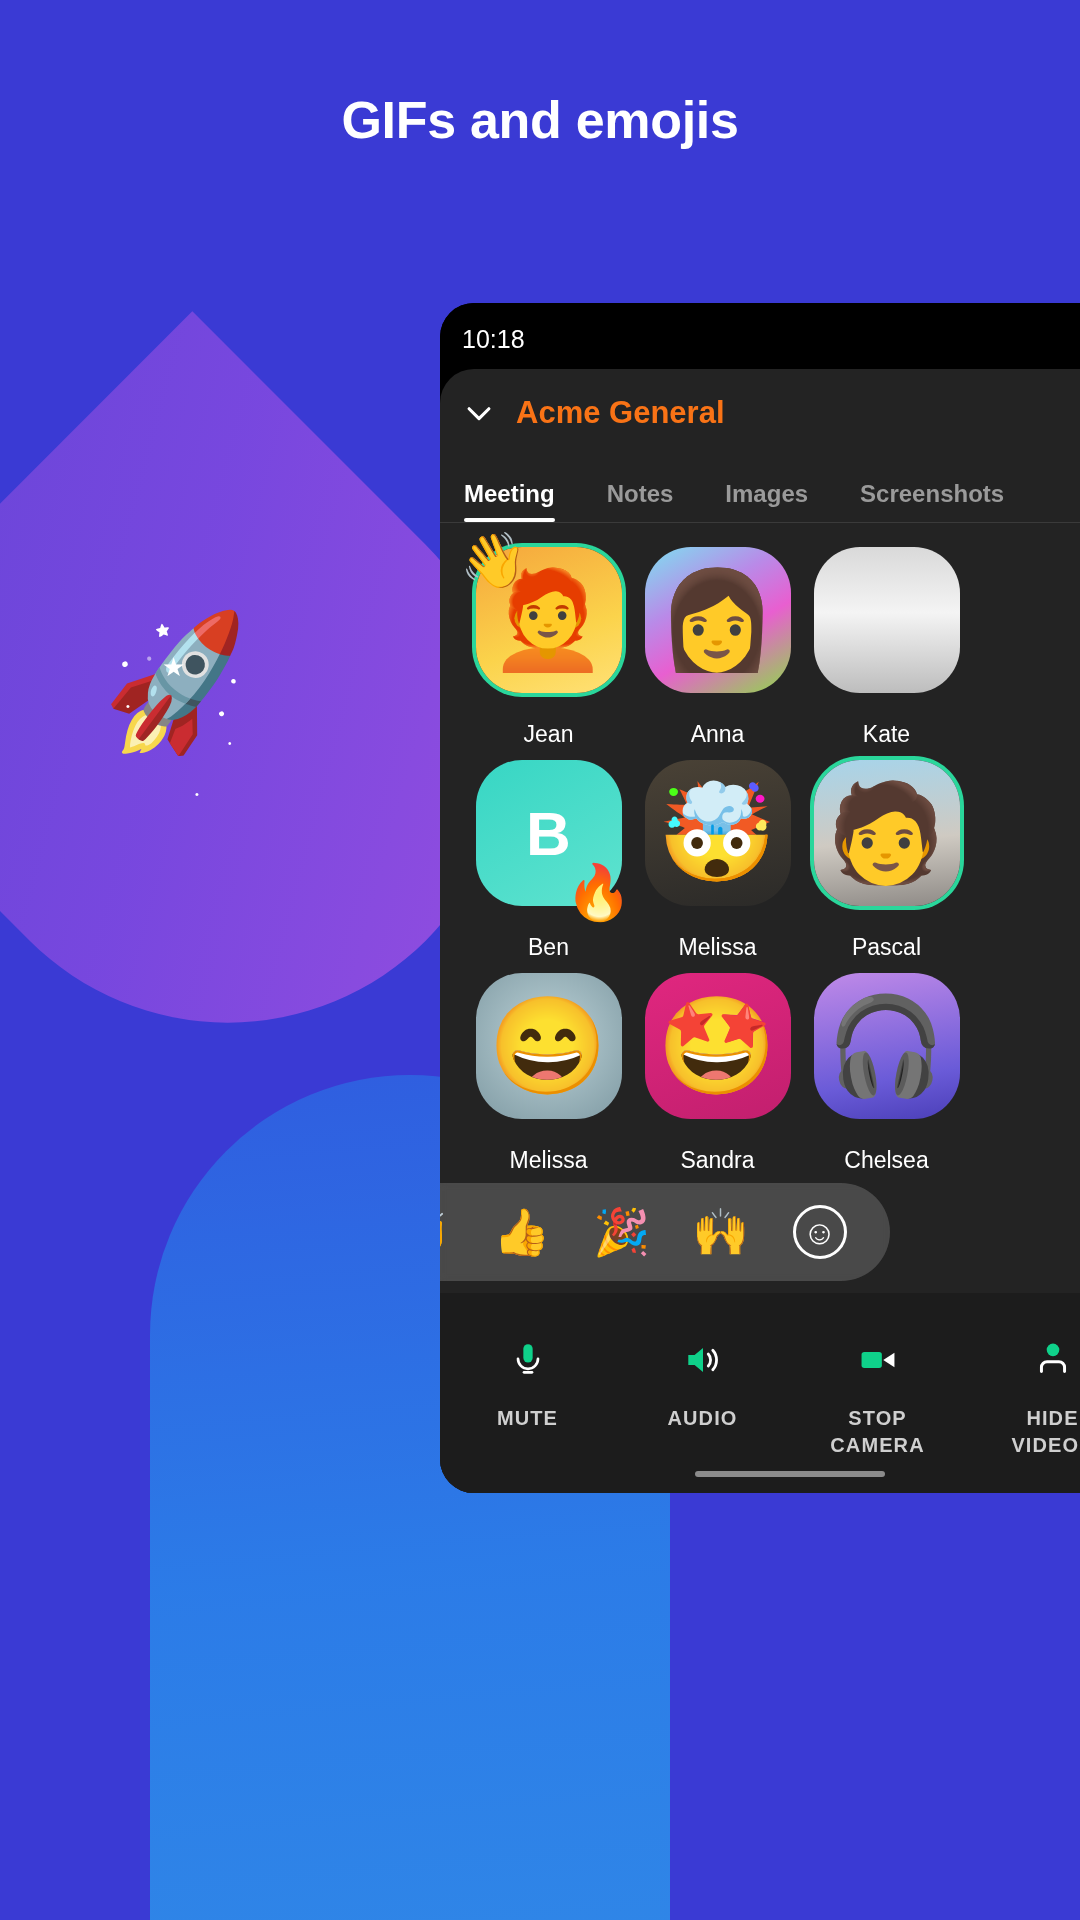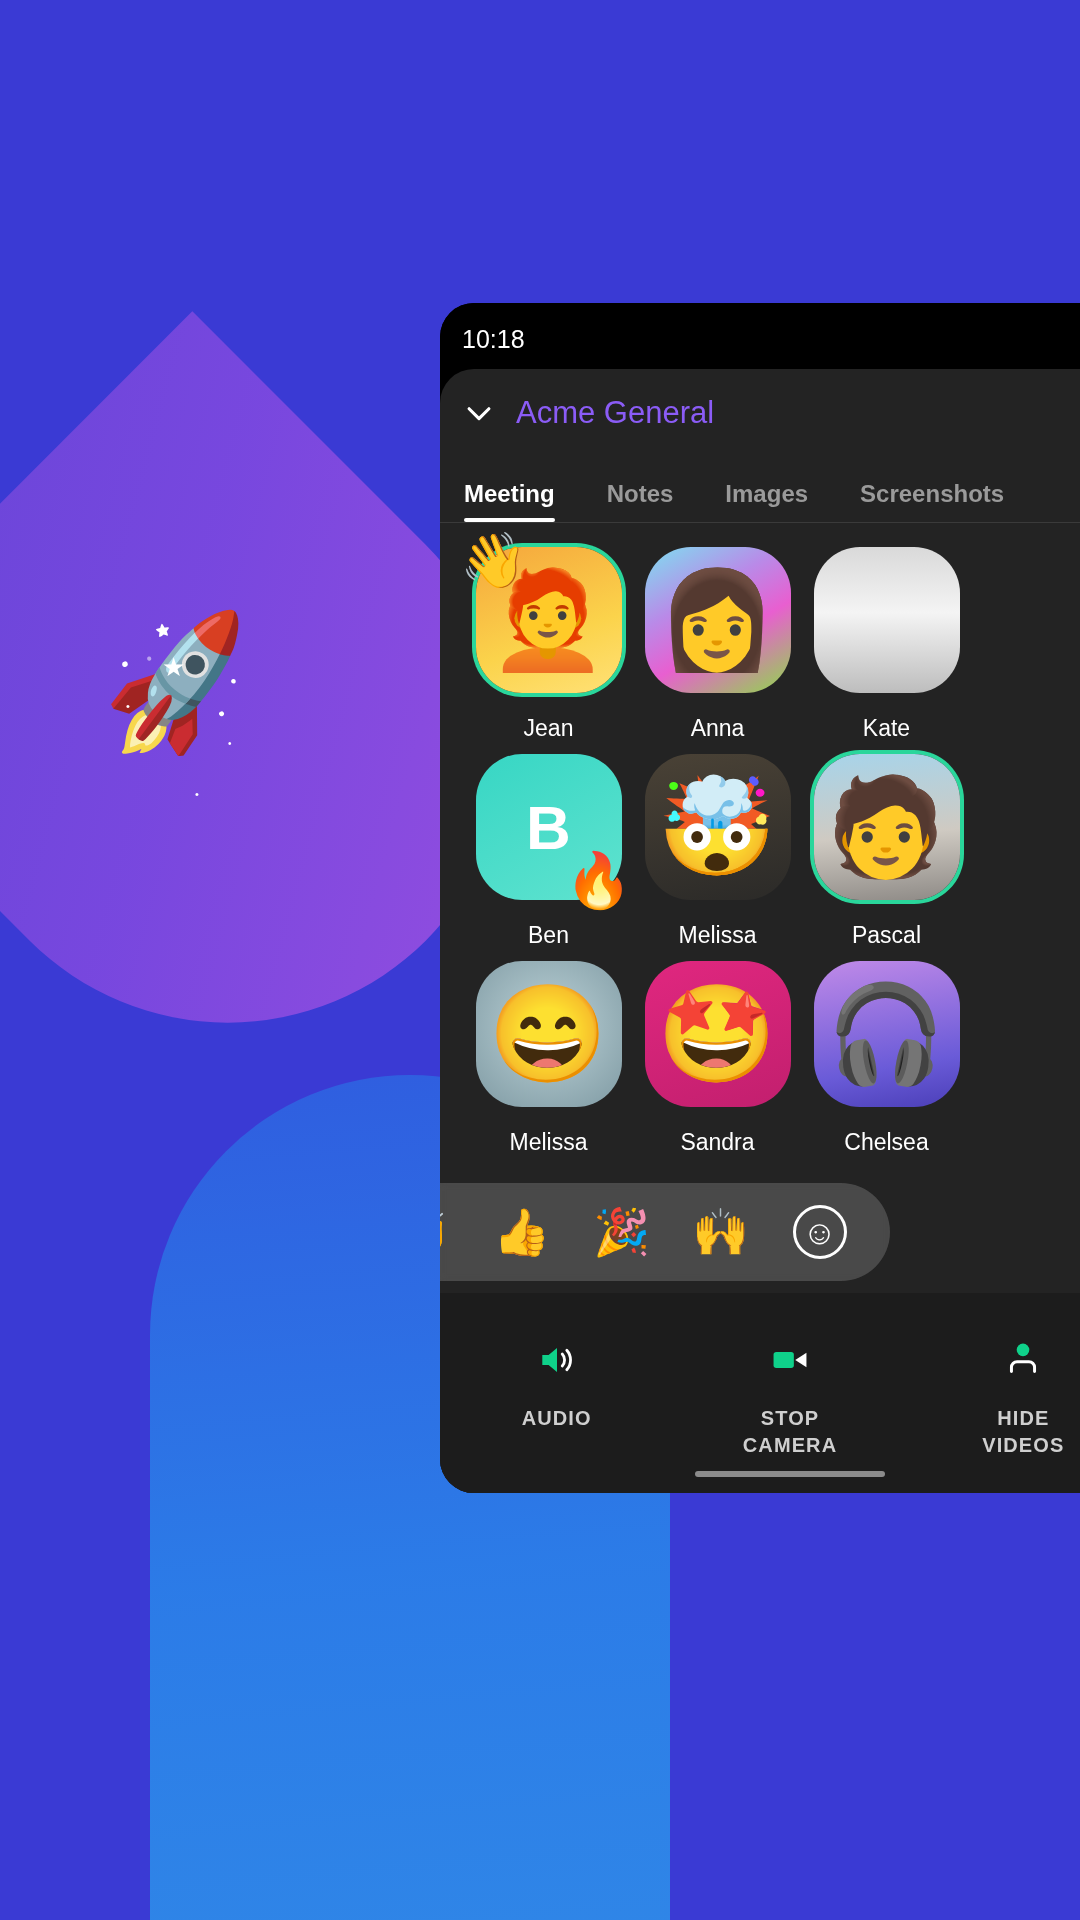--- a/index.html
+++ b/index.html
@@ -77,21 +77,21 @@
     position:relative;
     overflow:hidden;
   }
   #apptitle {
     display:flex; align-items:center;
     padding:26px 0 22px 22px;
   }
   #apptitle .chev {
     width:34px; height:34px; margin-right:20px; flex:none;
   }
-  #apptitle .txt { color:#8b5cf6; font-size:31px; font-weight:normal; }
+  #apptitle .txt { color:#f97316; font-size:31px; font-weight:bold; }
 
   #tabs {
     display:flex; align-items:flex-end;
     padding-left:24px;
     border-bottom:1px solid #3a3a3a;
     height:70px;
   }
   .tab {
     color:#9a9a9a; font-size:24px; font-weight:bold;
     padding:0 0 14px 0; margin-right:52px;
@@ -114,21 +114,21 @@
   .tile {
     width:146px; height:146px;
     border-radius:46px;
     position:relative; overflow:hidden;
     margin:0 auto;
     background:#444;
   }
   .tile.speaking { box-shadow:0 0 0 4px #2ad69b; }
   .name {
     text-align:center; color:#fff;
-    font-size:23px; margin-top:22px;
+    font-size:23px; margin-top:28px;
     white-space:nowrap; overflow:hidden;
   }
   .badge {
     position:absolute; font-size:54px; line-height:1; z-index:3;
     pointer-events:none;
   }
   .badge.tl { left:-22px; top:-18px; }
   .badge.br { right:-16px; bottom:-18px; }
 
   
@@ -202,20 +202,21 @@
 
 <div id="rocket">
   <span class="glyph">🚀</span>
   <span class="sparkle sp1">★</span>
   <span class="sparkle sp2">•</span>
   <span class="sparkle sp3">•</span>
   <span class="sparkle sp4">•</span>
 </div>
 
 <div id="headline">
+  <span class="l">GIFs and emojis</span>
 </div>
 
 <div id="phone">
 
   <div id="statusbar">
     <span class="time">10:18</span>
   </div>
 
   <div id="appbody">
 
@@ -296,20 +297,30 @@
         <span class="rx">👏</span>
         <span class="rx">👍</span>
         <span class="rx">🎉</span>
         <span class="rx">🙌</span>
         <span class="more">☺</span>
       </div>
 
     <div id="controls">
         <div class="ctl">
           <div class="ic">
+            <svg viewBox="0 0 24 24" width="40" height="40">
+              <rect x="9.2" y="2.5" width="5.6" height="11" rx="2.8" fill="#0fd18a"></rect>
+              <path d="M6 11.3a6 6 0 0 0 12 0" fill="none" stroke="#fff" stroke-width="1.6" stroke-linecap="round"></path>
+              <line x1="9.6" y1="19.4" x2="14.4" y2="19.4" stroke="#fff" stroke-width="1.6" stroke-linecap="round"></line>
+            </svg>
+          </div>
+          <div class="lb">MUTE</div>
+        </div>
+        <div class="ctl">
+          <div class="ic">
             <svg viewBox="0 0 24 24" width="42" height="42">
               <path d="M3.6 9.2h3.6L12 5.2v13.6L7.2 14.8H3.6z" fill="#0fd18a"></path>
               <path d="M15 8.6a5 5 0 0 1 0 6.8" fill="none" stroke="#fff" stroke-width="1.6" stroke-linecap="round"></path>
               <path d="M17.6 6.4a8.4 8.4 0 0 1 0 11.2" fill="none" stroke="#fff" stroke-width="1.6" stroke-linecap="round"></path>
             </svg>
           </div>
           <div class="lb">AUDIO</div>
         </div>
         <div class="ctl">
           <div class="ic">

